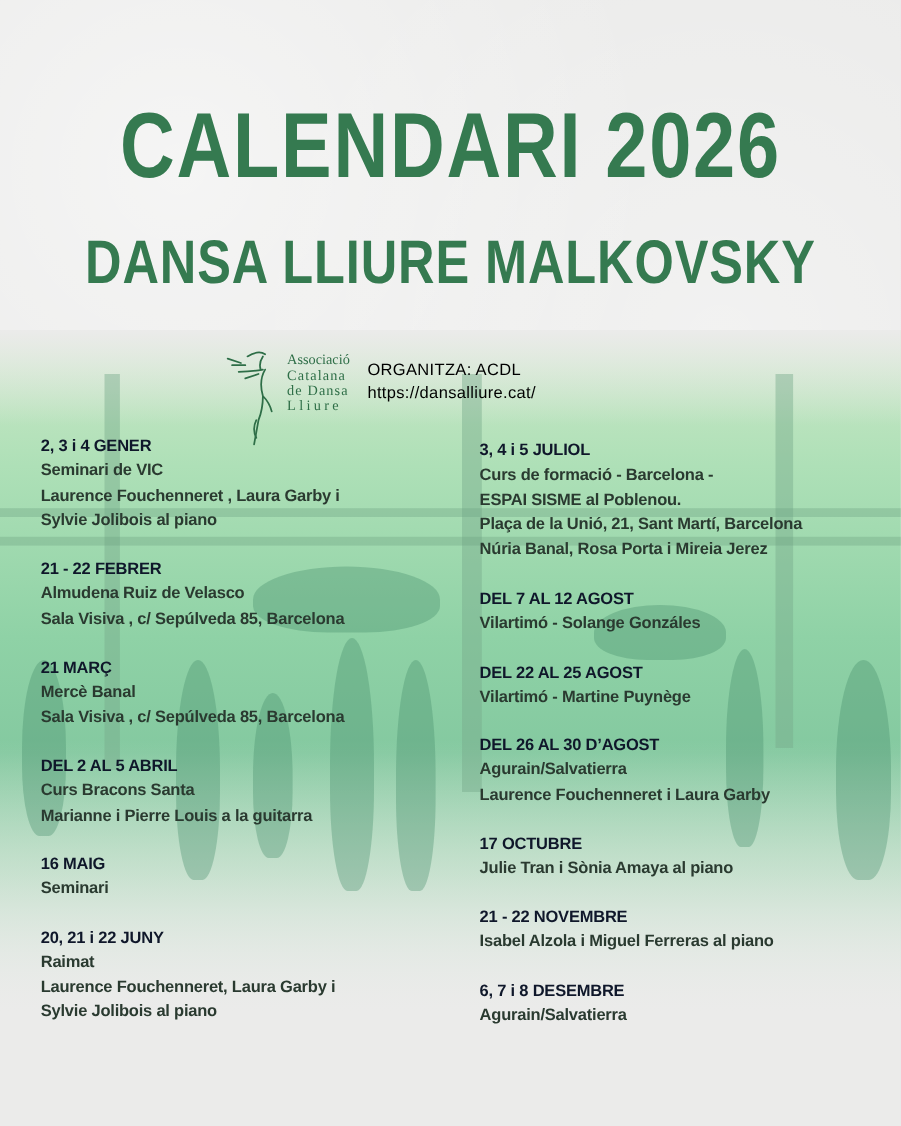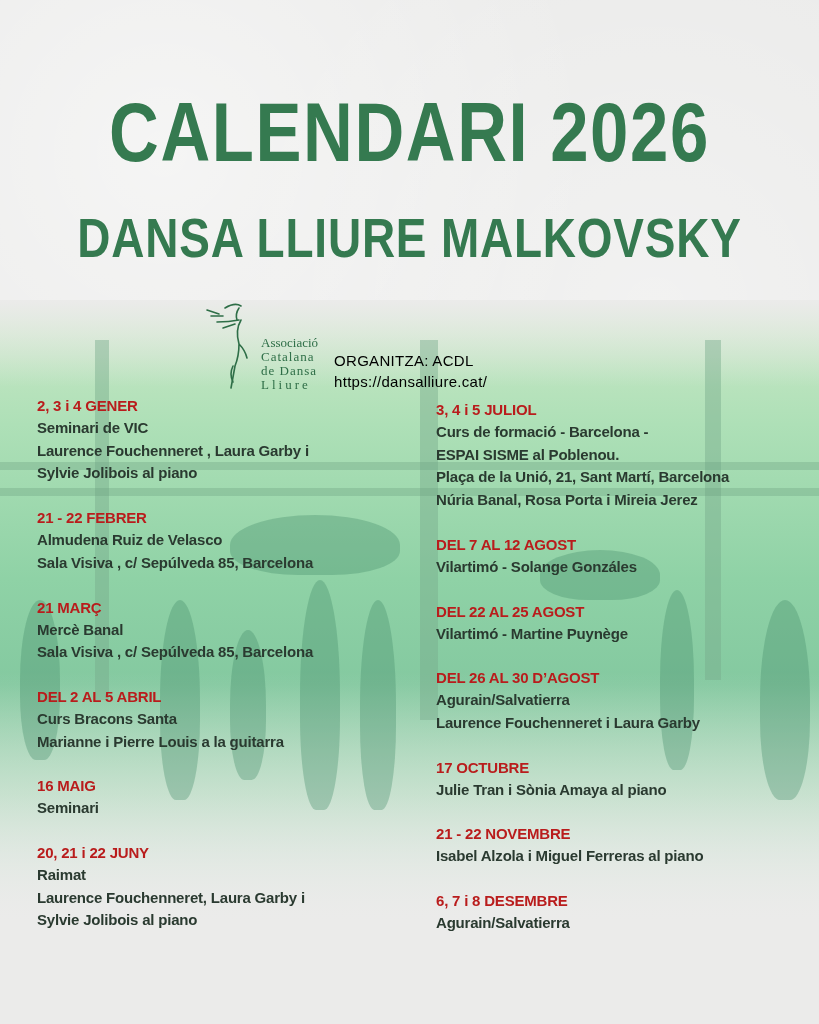--- a/index.html
+++ b/index.html
@@ -40,35 +40,35 @@
   .subtitle {
     position: absolute; left: 0; right: 0; top: 205px;
     text-align: center;
     font-weight: 700;
     font-size: 56px;
     letter-spacing: 1px;
     color: #357a50;
     transform: scaleX(0.82);
     transform-origin: center;
   }
-  .org { position: absolute; left: 205px; top: 300px; display: flex; align-items: flex-end; }
+  .org { position: absolute; left: 205px; top: 316px; display: flex; align-items: flex-start; }
   .logo-figure { width: 54px; height: 92px; }
   .logo-text {
     font-family: "Liberation Serif", serif;
     color: #2e6e47;
     font-size: 13px; line-height: 14px;
     margin-left: 2px; margin-top: 4px;
   }
   .logo-text .spaced { letter-spacing: 3px; font-weight: 400; }
   .org-info { margin-left: 16px; margin-top: 10px; color: #000000; font-size: 15px; line-height: 21px; letter-spacing: 0.3px; }
   .col { position: absolute; top: 395px; }
   .col.left { left: 37px; width: 380px; }
   .col.right { left: 436px; width: 380px; top: 399px; }
   .event { margin-bottom: 22px; }
-  .event .date { font-weight: 700; font-size: 15px; line-height: 22px; color: #b91c1c; letter-spacing: -0.2px; }
+  .event .date { font-weight: 700; font-size: 15px; line-height: 22px; color: #0f172a; letter-spacing: -0.2px; }
   .event .line { font-weight: 700; font-size: 15px; line-height: 22.7px; color: #2a3a30; letter-spacing: -0.2px; }
 </style>
 </head>
 <body>
 
 <div class="paper"></div>
 
 <div class="photo">
   <div class="pole" style="left:95px; top:40px; width:14px; height:360px;"></div>
   <div class="pole" style="left:420px; top:40px; width:18px; height:380px;"></div>

